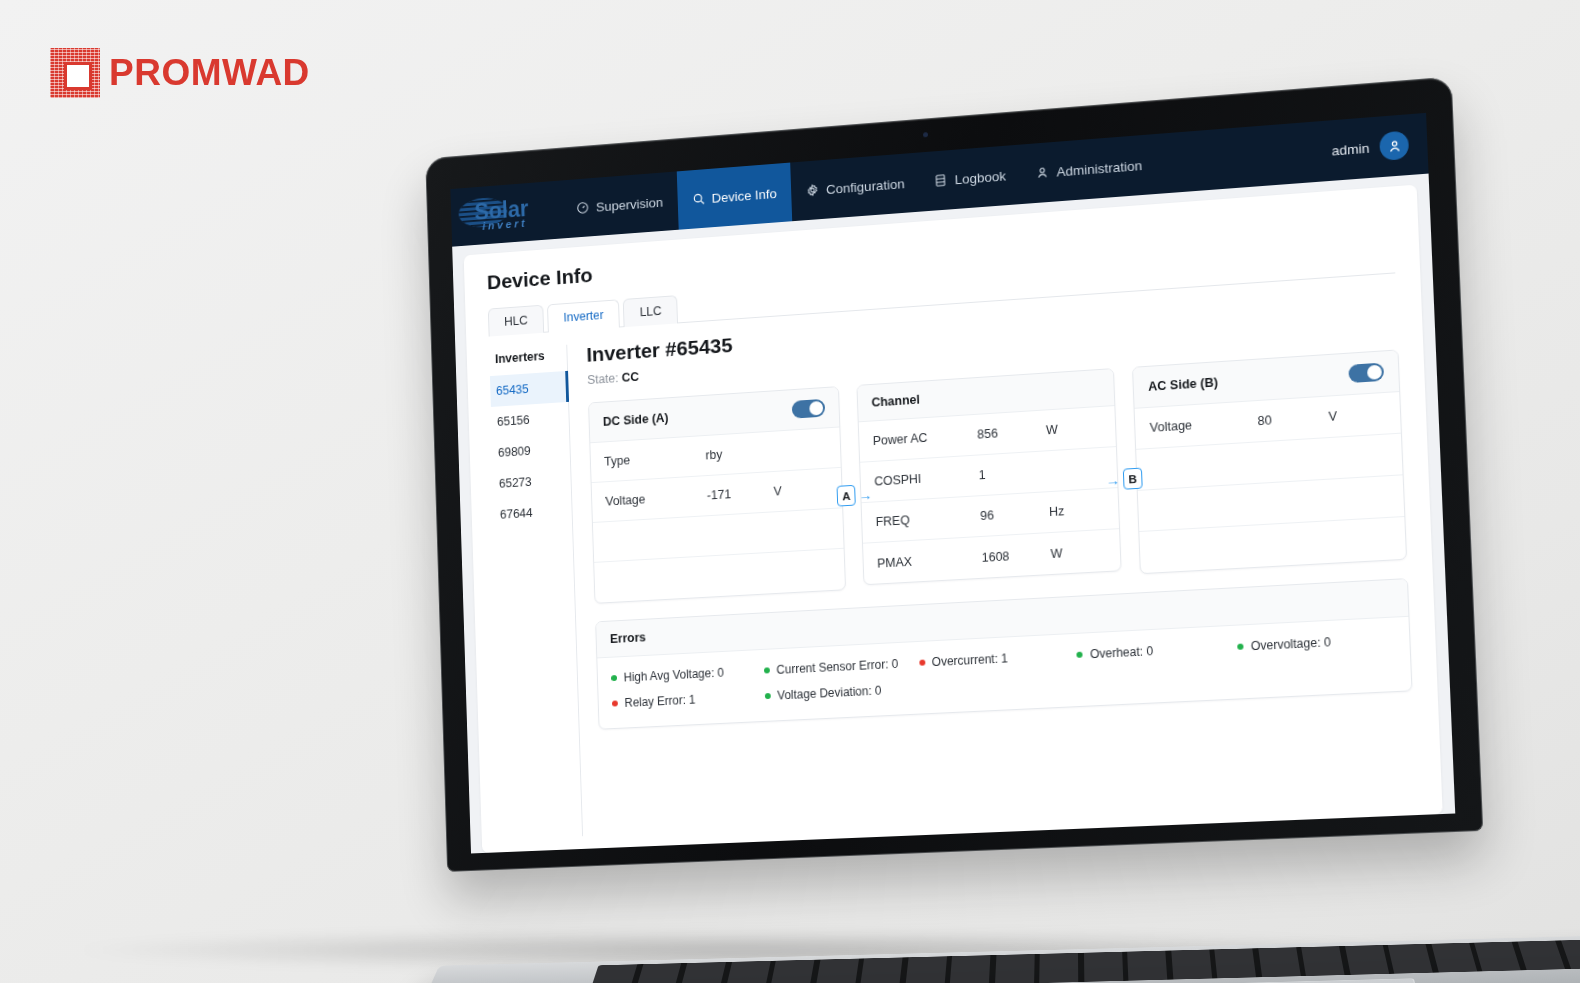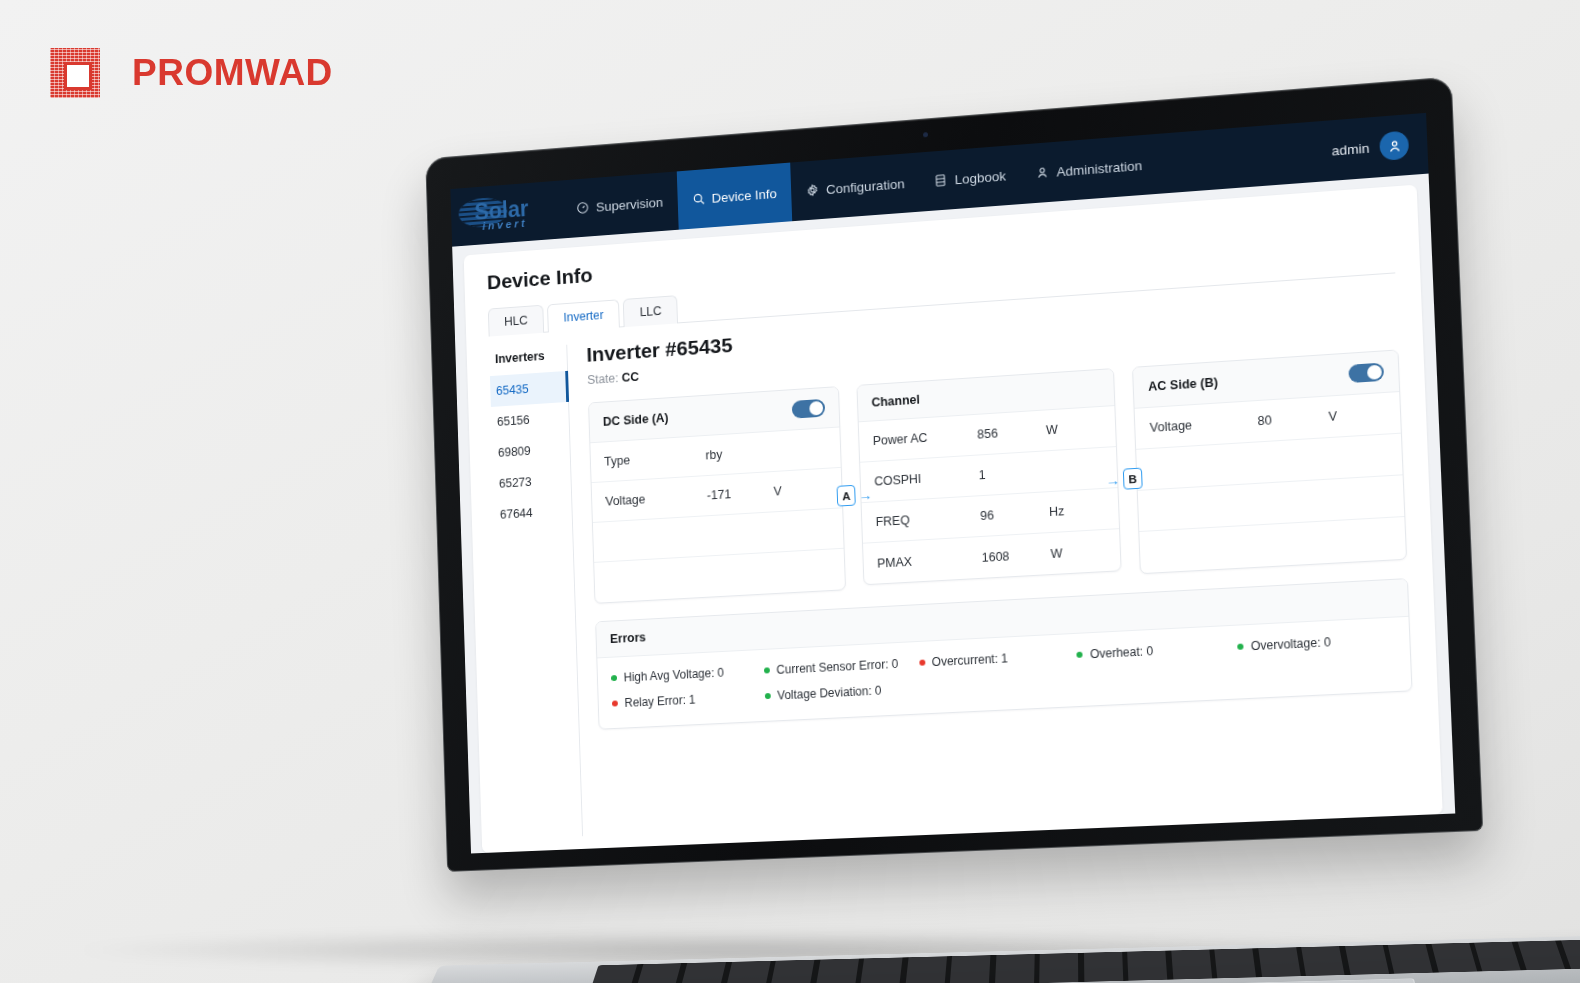--- a/index.html
+++ b/index.html
@@ -9,21 +9,21 @@
     font-family: "Liberation Sans", sans-serif;
   }
   body {
     background: linear-gradient(150deg,#f2f2f2 0%,#ededec 40%,#e8e8e7 75%,#e2e2e1 100%);
     position: relative;
   }
 
   
   #brand {
     position: absolute; left: 50px; top: 48px;
-    display: flex; align-items: center; gap: 32px;
+    display: flex; align-items: center; gap: 9px;
   }
   #brand .chip {
     width: 50px; height: 50px; position: relative;
     background:
       repeating-linear-gradient(0deg, rgba(255,255,255,.55) 0 1px, transparent 1px 3px),
       repeating-linear-gradient(90deg, rgba(255,255,255,.45) 0 1px, transparent 1px 4px),
       #d9392f;
     border-radius: 1px;
   }
   #brand .chip::after {

